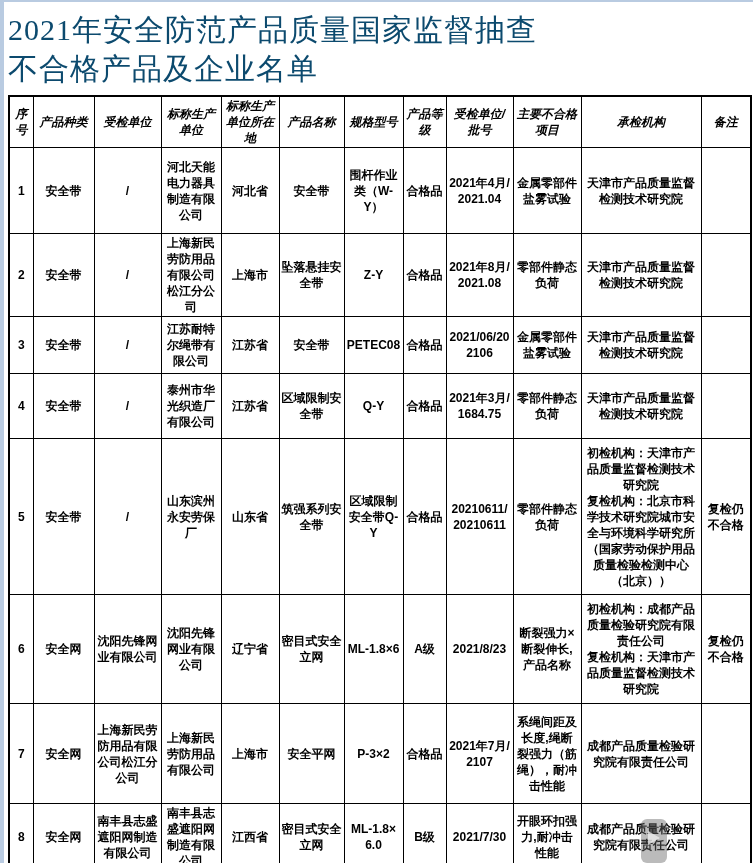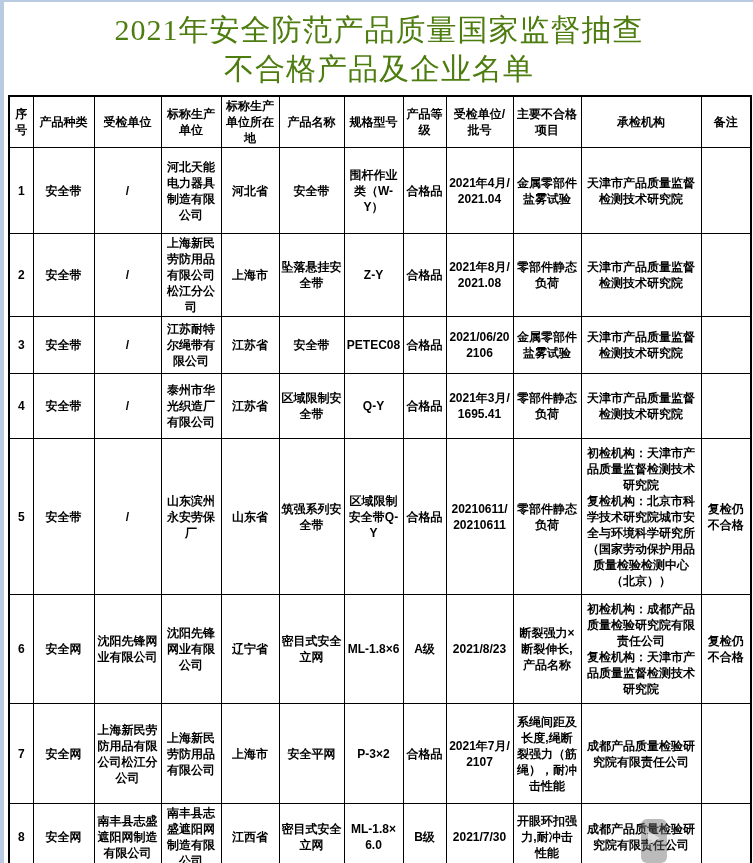--- a/index.html
+++ b/index.html
@@ -8,23 +8,23 @@
     width: 753px; height: 863px;
     background: #ffffff;
     font-family: "Liberation Sans", sans-serif;
     position: relative;
     overflow: hidden;
   }
   .edge-left  { position:absolute; left:0; top:0; width:4px; height:863px; background:#b9cbe1; }
   .edge-top   { position:absolute; left:0; top:0; width:753px; height:2px; background:#b9cbe1; }
   .title {
     position:absolute; left:8px; top:10px; width:742px;
-    text-align:center;
+    text-align:left;
     font-family:"Liberation Serif", serif;
-    color:#4d7c0f;
+    color:#0c4a6e;
     font-size:30px; line-height:39px; font-weight:500;
     letter-spacing:1px;
   }
   table.report {
     position:absolute; left:8px; top:95px;
     width:742px;
     border-collapse:collapse; table-layout:fixed;
     border:2px solid #000;
   }
   .report th, .report td {
@@ -32,21 +32,21 @@
     text-align:center; vertical-align:middle;
     font-size:12px; line-height:16px;
     padding:1px 2px;
     color:#000;
     font-weight:600;
     word-break:break-all;
     white-space:pre-line;
     overflow:hidden;
   }
   .report th { font-weight:700; }
-  tr.hrow { height:47px; }
+  tr.hrow { height:47px;font-style:italic; }
   tr.r0 { height:86px; }
   tr.r1 { height:82px; }
   tr.r2 { height:57px; }
   tr.r3 { height:65px; }
   tr.r4 { height:156px; }
   tr.r5 { height:109px; }
   tr.r6 { height:100px; }
   tr.r7 { height:66px; }
   .watermark {
     position:absolute; left:641px; top:819px;
@@ -149,21 +149,21 @@
     </tr>
     <tr class="r3">
       <td>4</td>
       <td>安全带</td>
       <td>/</td>
       <td>泰州市华光织造厂有限公司</td>
       <td>江苏省</td>
       <td>区域限制安全带</td>
       <td>Q-Y</td>
       <td>合格品</td>
-      <td>2021年3月/1695.41</td>
+      <td>2021年3月/1684.75</td>
       <td>零部件静态负荷</td>
       <td>天津市产品质量监督检测技术研究院</td>
       <td></td>
     </tr>
     <tr class="r4">
       <td>5</td>
       <td>安全带</td>
       <td>/</td>
       <td>山东滨州永安劳保厂</td>
       <td>山东省</td>

